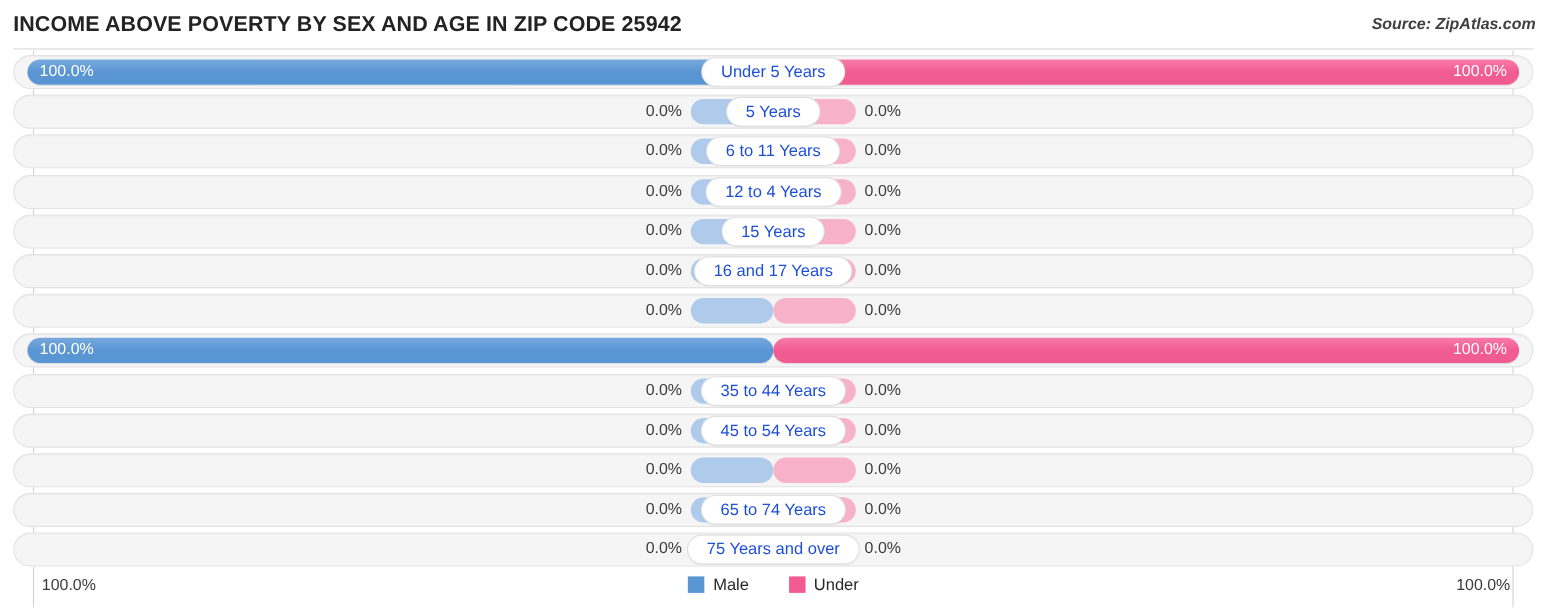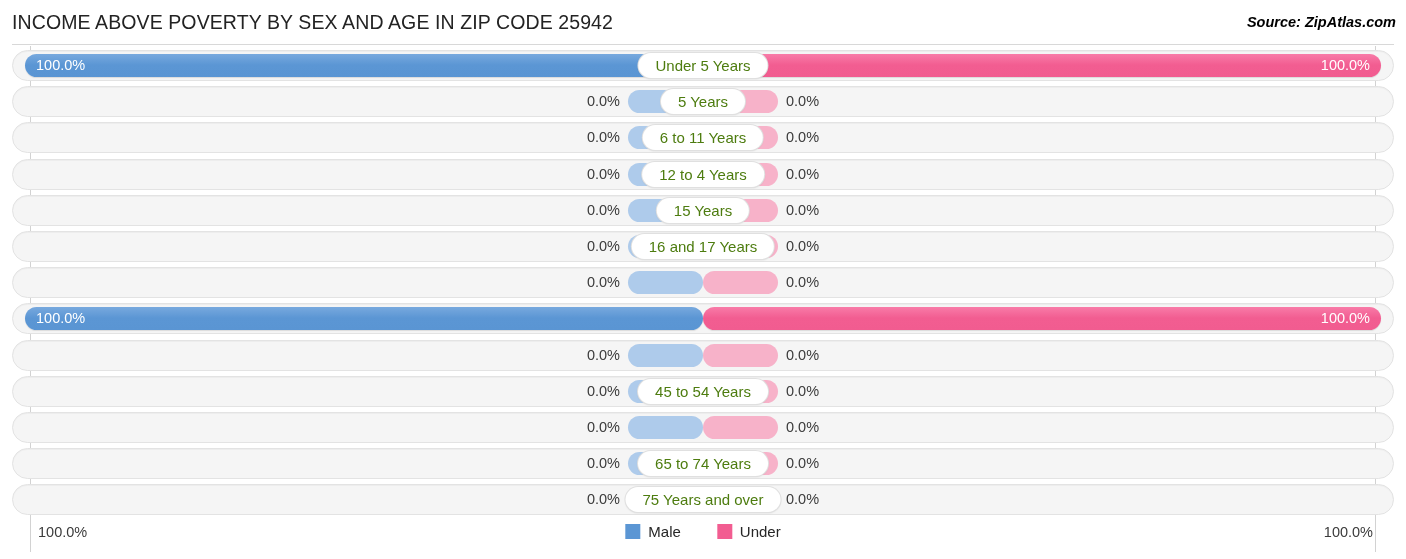--- a/index.html
+++ b/index.html
@@ -21,33 +21,33 @@
     position: absolute;
     left: 0; top: 0;
     width: 1406px;
     height: 44px;
   }
   #chart-title {
     position: absolute;
     left: 12px;
     top: 11px;
     font-size: 19.5px;
-    font-weight: 400;
+    font-weight: 700;
     letter-spacing: .1px;
     color: #232323;
     white-space: nowrap;
   }
   #source-label {
     position: absolute;
     right: 10px;
     top: 14px;
     font-size: 14.5px;
     font-style: italic;
     font-weight: 600;
-    color: #000000;
+    color: #404040;
     white-space: nowrap;
   }
 
   
   #plot {
     position: absolute;
     left: 0;
     top: 44px;
     width: 1406px;
     height: 476px;
@@ -162,21 +162,21 @@
     position: absolute;
     top: 3px;
     left: 50%;
     transform: translateX(-50%);
     height: 25px;
     line-height: 25px;
     padding: 0 17px;
     background: #ffffff;
     border-radius: 14px;
     font-size: 15px;
-    color: #4d7c0f;
+    color: #1d4ed8;
     white-space: nowrap;
     box-shadow: 0 0 0 1px #e0e0e0, 0 1px 2px rgba(0,0,0,.14);
     z-index: 5;
   }
 
   
   #footer {
     position: absolute;
     left: 0;
     top: 520px;
@@ -296,20 +296,21 @@
       <div class="bar bar-female full"></div>
       <div class="val val-male inside">100.0%</div>
       <div class="val val-female inside">100.0%</div>
     </div>
     <div class="row" style="top: 295.6px;">
       <div class="track"></div>
       <div class="bar bar-male zero"></div>
       <div class="bar bar-female zero"></div>
       <div class="val val-male outside">0.0%</div>
       <div class="val val-female outside">0.0%</div>
+      <div class="label-pill">35 to 44 Years</div>
     </div>
     <div class="row" style="top: 331.8px;">
       <div class="track"></div>
       <div class="bar bar-male zero"></div>
       <div class="bar bar-female zero"></div>
       <div class="val val-male outside">0.0%</div>
       <div class="val val-female outside">0.0%</div>
       <div class="label-pill">45 to 54 Years</div>
     </div>
     <div class="row" style="top: 368px;">

